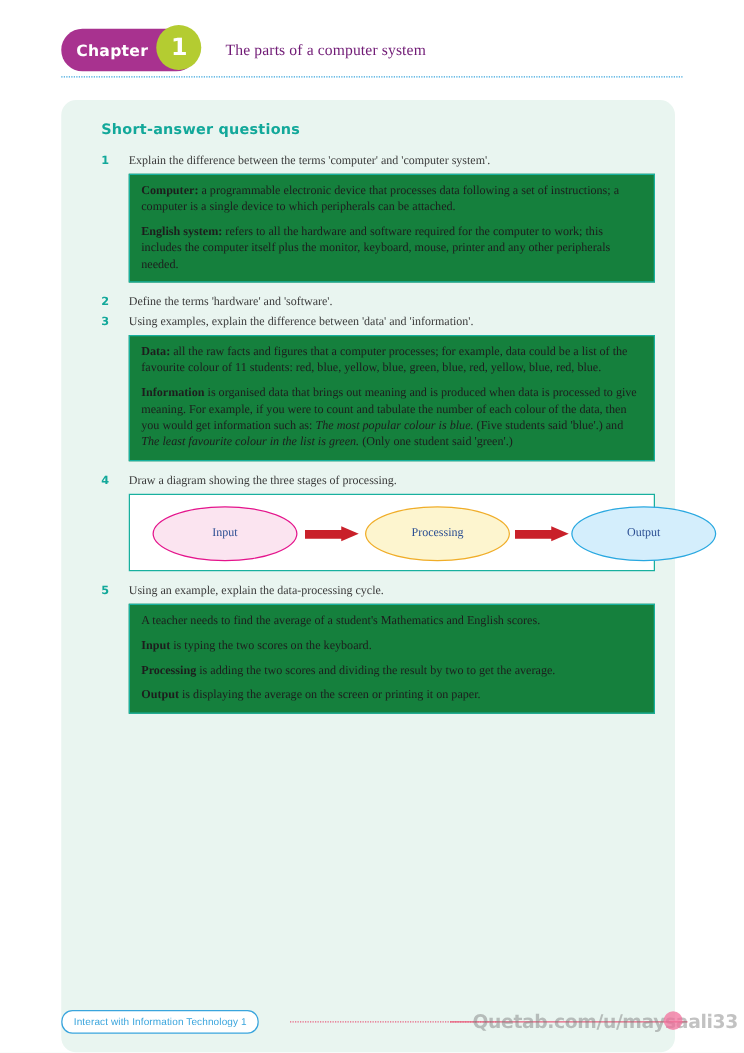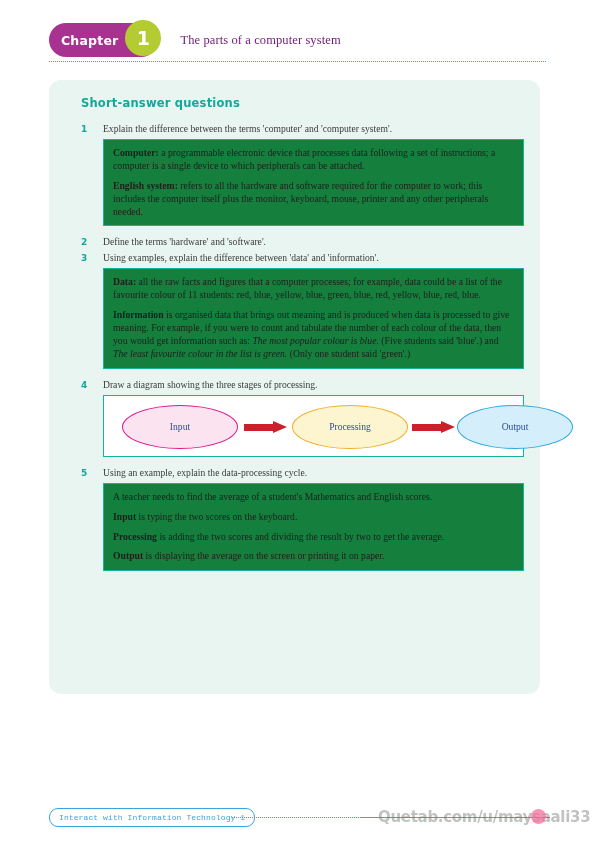--- a/index.html
+++ b/index.html
@@ -74,21 +74,21 @@
     height: 0;
     border-top: 1.6px dotted #3aa5dd;
   }
 
   
   .panel {
     position: absolute;
     left: 49px;
     top: 80px;
     width: 491px;
-    height: 614px;
+    height: 762px;
     background: #e9f5f0;
     border-radius: 12px;
     box-sizing: border-box;
   }
   .panel-heading {
     position: absolute;
     left: 32px;
     top: 16px;
     color: #12a89a;
     font-family: "DejaVu Sans", sans-serif;
@@ -201,21 +201,21 @@
     height: 17px;
     padding: 0 9px;
     border: 1.4px solid #3aa5dd;
     border-radius: 9px;
     display: flex;
     align-items: center;
     background: #ffffff;
   }
   .footer-badge span {
     color: #3aa5dd;
-    font-family: Liberation Mono, monospace;
+    font-family: Liberation Sans, sans-serif;
     font-size: 8px;
     letter-spacing: 0.1px;
   }
   .footer-rule {
     position: absolute;
     left: 232px;
     top: 817px;
     width: 165px;
     height: 0;
     border-top: 1.1px dotted #e8607f;

